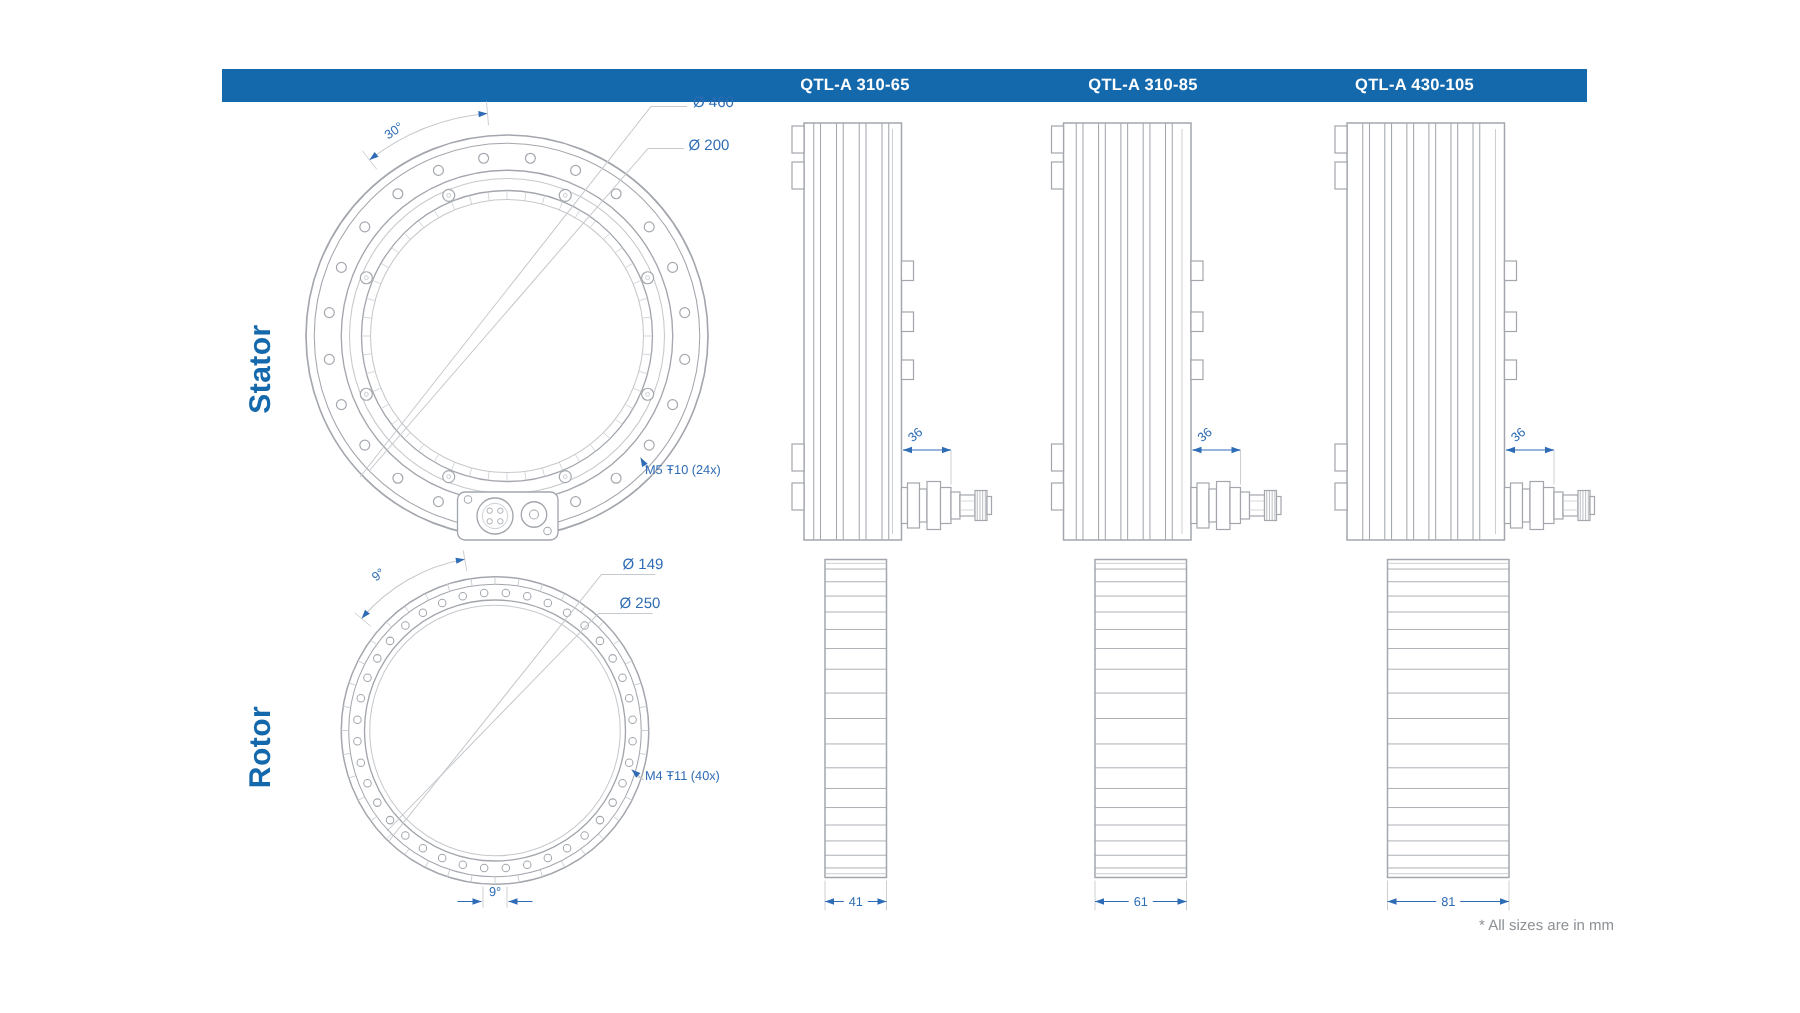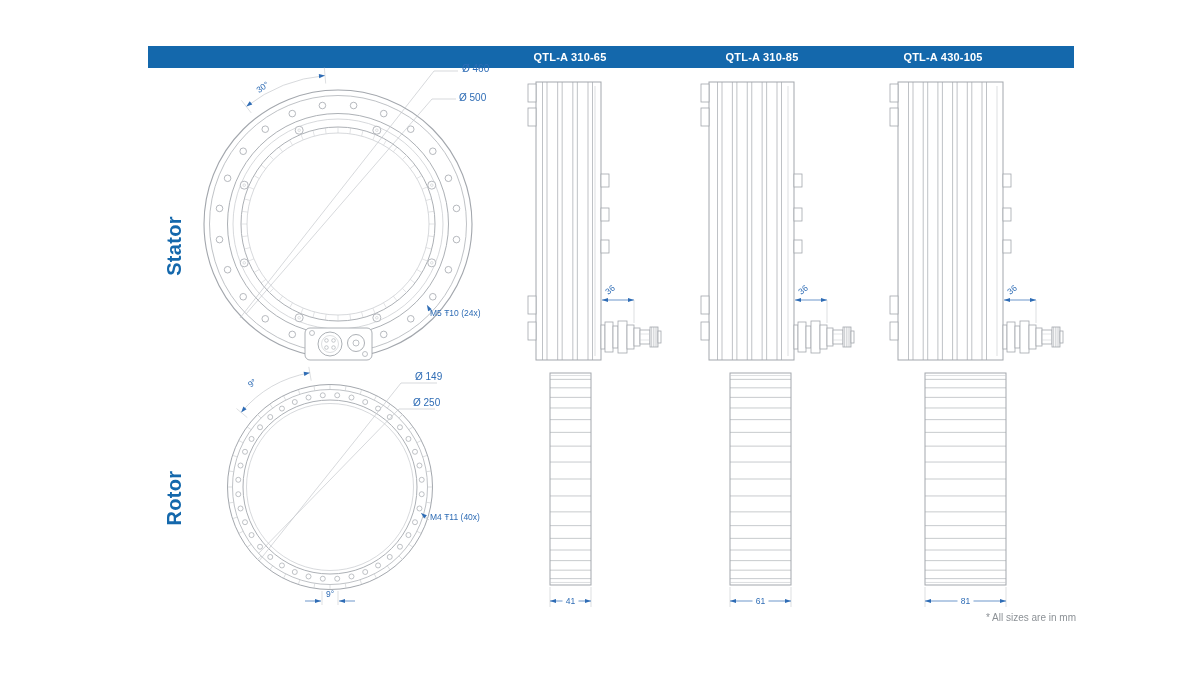--- a/index.html
+++ b/index.html
@@ -1,18 +1,18 @@
 <!DOCTYPE html>
 <html style="--header-bar: #1468AC; --row-label: #1468AC; --annotation: #2E6CB5; --drawing-line: #A3A7AD; --drawing-line-light: #C6C9CD; --footnote: #8C9196;"><head>
 <meta charset="utf-8">
 <style>
   html,body{margin:0;padding:0;background:#fff;}
   .canvas{position:relative;width:1200px;height:675px;background:#fff;overflow:hidden;
           font-family:"Liberation Sans",sans-serif;}
-  .header-bar{position:absolute;left:148px;top:46px;width:910px;height:22px;background:var(--header-bar);padding-left:16px;}
+  .header-bar{position:absolute;left:148px;top:46px;width:910px;height:22px;background:var(--header-bar);}
   .model{position:absolute;top:0;height:22px;line-height:22px;color:#ffffff;font-size:11px;
          font-weight:bold;letter-spacing:.2px;transform:translateX(-50%);white-space:nowrap;}
   .row-label{position:absolute;width:110px;height:24px;text-align:center;font-weight:bold;
              font-size:20px;color:var(--row-label);transform:rotate(-90deg);letter-spacing:.3px;}
   .ann{position:absolute;font-size:10px;color:var(--annotation);white-space:nowrap;}
   .ann.small{font-size:8.5px;}
   .footnote{position:absolute;right:124px;top:612px;font-size:10px;color:var(--footnote);}
   svg{position:absolute;overflow:visible;}
 </style>
 </head>
@@ -453,21 +453,21 @@
       <line x1="6" y1="221" x2="6" y2="241" stroke="#C6C9CD" stroke-width="0.6"></line>
       <line x1="87" y1="221" x2="87" y2="241" stroke="#C6C9CD" stroke-width="0.6"></line>
       <line x1="6" y1="235" x2="38.5" y2="235" stroke="#2E6CB5" stroke-width="0.7"></line>
       <line x1="54.5" y1="235" x2="87" y2="235" stroke="#2E6CB5" stroke-width="0.7"></line>
       <polygon points="6,235 12,237.1 12,232.9" fill="#2E6CB5"></polygon>
       <polygon points="87,235 81,232.9 81,237.1" fill="#2E6CB5"></polygon>
       <text x="46.5" y="238" text-anchor="middle" font-size="8.5" fill="#2E6CB5" font-family="&quot;Liberation Sans&quot;, sans-serif">81</text>
     </svg>
 
   <span class="ann" style="left:462px;top:63px">Ø 460</span>
-  <span class="ann" style="left:459px;top:92px">Ø 500</span>
+  <span class="ann" style="left:459px;top:92px">Ø 200</span>
   <span class="ann small" style="left:430px;top:308px">M5 Ŧ10 (24x)</span>
   <span class="ann small" style="left:256px;top:82px;transform:rotate(-35deg)">30°</span>
 
   <span class="ann" style="left:415px;top:371px">Ø 149</span>
   <span class="ann" style="left:413px;top:397px">Ø 250</span>
   <span class="ann small" style="left:430px;top:512px">M4 Ŧ11 (40x)</span>
   <span class="ann small" style="left:248px;top:378px;transform:rotate(-38deg)">9°</span>
   <span class="ann small" style="left:326px;top:589px">9°</span>
 
   <div class="footnote">* All sizes are in mm</div>

